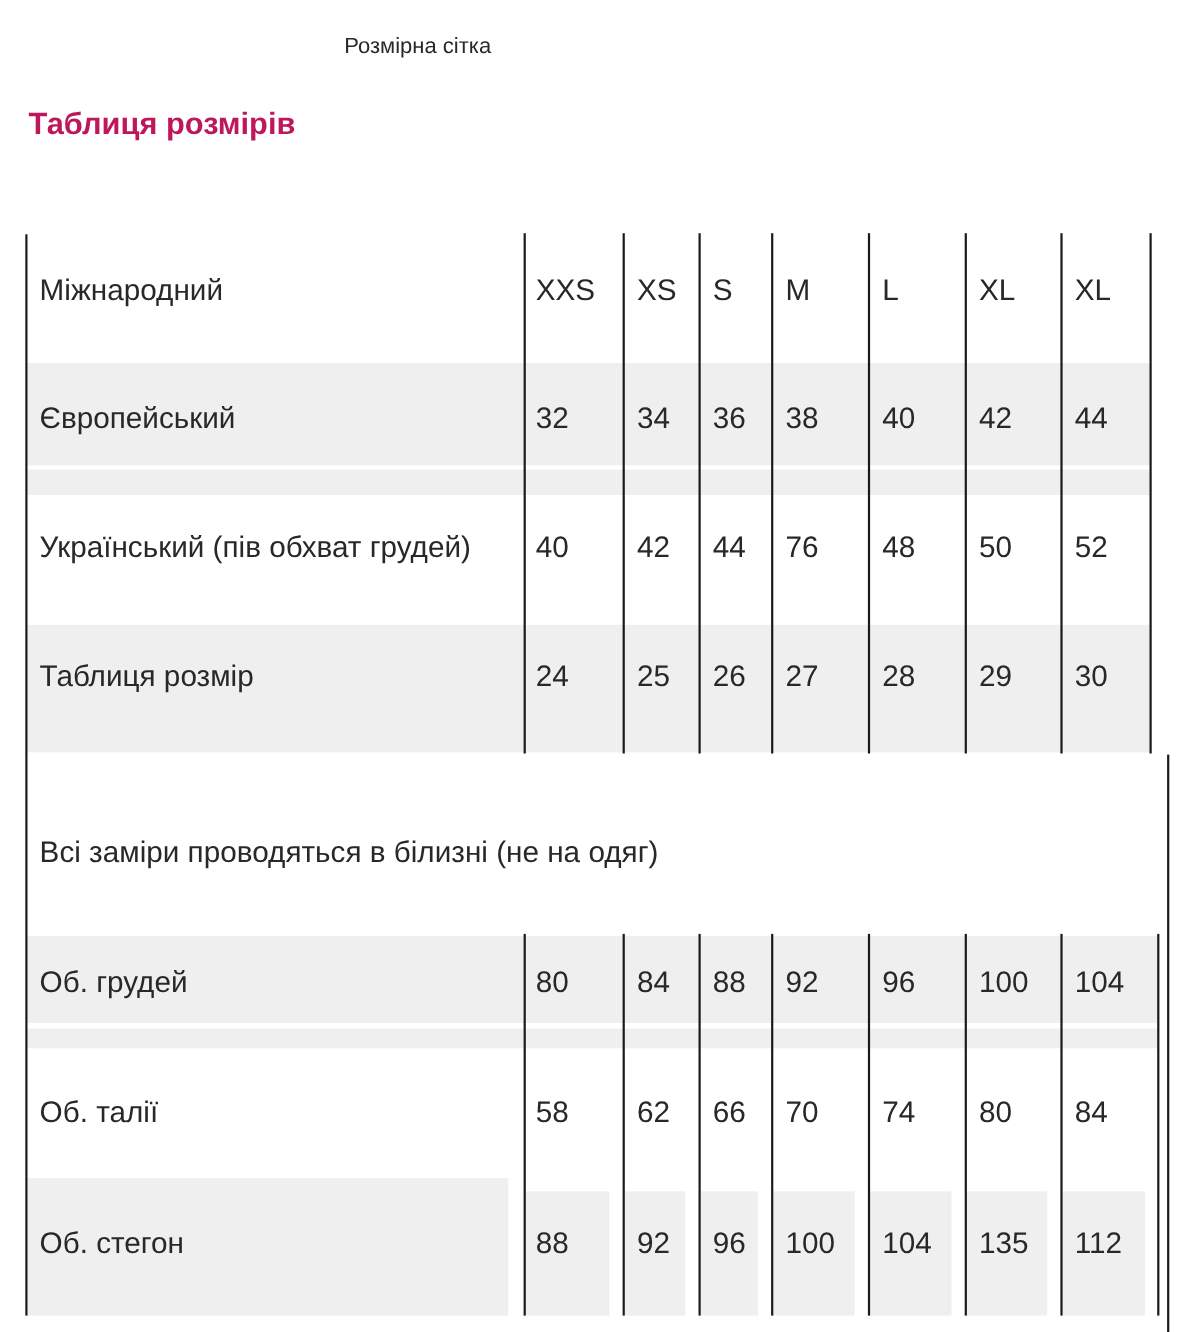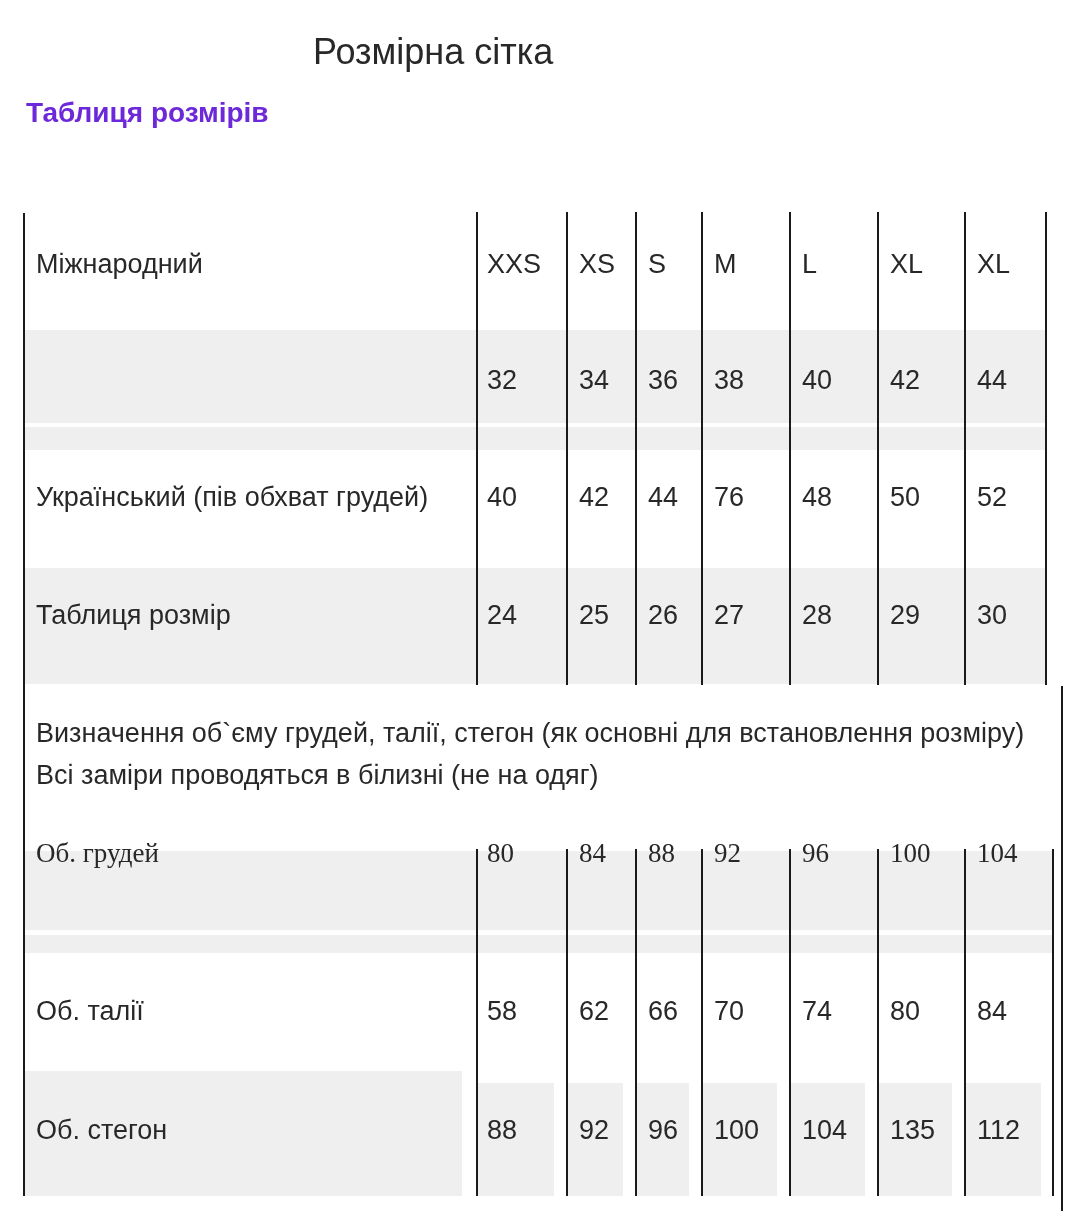--- a/index.html
+++ b/index.html
@@ -5,22 +5,22 @@
   html,body{margin:0;padding:0;background:#ffffff;}
   .page{
     position:relative;
     width:1080px;height:1211px;
     background:#ffffff;
     font-family:"Liberation Sans","DejaVu Sans",sans-serif;
     color:#282828;
     overflow:hidden;
   }
   
-  .subtitle{position:absolute;left:313px;top:31px;font-size:36px;font-weight:400;}
-  .h-bold{position:absolute;left:26px;font-size:28px;font-weight:700;color:#6d28d9;}
+  .subtitle{position:absolute;left:313px;top:31px;font-size:20px;font-weight:400;}
+  .h-bold{position:absolute;left:26px;font-size:28px;font-weight:700;color:#be185d;}
   .h1{top:97px;}
   .h2{top:164px;}
 
   
   .bg{position:absolute;background:#efefef;}
   .b-t1r2{left:24px;top:330px;width:1022px;height:93px;}
   .b-t1sp{left:24px;top:427px;width:1022px;height:23px;}
   .b-t1r4{left:24px;top:568px;width:1022px;height:116px;}
   .b-t2r1{left:24px;top:851px;width:1029px;height:79px;}
   .b-t2sp{left:24px;top:935px;width:1029px;height:18px;}
@@ -48,21 +48,21 @@
   
   .trow{position:absolute;left:0;width:1004px;height:40px;padding-left:44px;}
   .trow span{position:absolute;line-height:40px;font-size:27px;white-space:nowrap;}
   .lab{left:36px;}
   .c0{left:487px;}.c1{left:579px;}.c2{left:648px;}.c3{left:714px;}
   .c4{left:802px;}.c5{left:890px;}.c6{left:977px;}
   .r-t1r1{top:244px;}
   .r-t1r2{top:360px;}
   .r-t1r3{top:477px;}
   .r-t1r4{top:595px;}
-  .r-t2r1{top:833px;font-family:Liberation Serif, serif;}
+  .r-t2r1{top:873px;}
   .r-t2r2{top:991px;}
   .r-t2r3{top:1110px;}
 
   
   .note{position:absolute;left:36px;font-size:27px;line-height:40px;white-space:nowrap;}
   .n1{top:713px;}
   .n2{top:755px;}
 </style>
 </head>
 <body>
@@ -90,20 +90,21 @@
     <span class="lab">Міжнародний</span>
     <span class="c0">XXS</span>
     <span class="c1">XS</span>
     <span class="c2">S</span>
     <span class="c3">M</span>
     <span class="c4">L</span>
     <span class="c5">XL</span>
     <span class="c6">XL</span>
   </div>
   <div class="trow r-t1r2">
+    <span class="lab">Європейський</span>
     <span class="c0">32</span>
     <span class="c1">34</span>
     <span class="c2">36</span>
     <span class="c3">38</span>
     <span class="c4">40</span>
     <span class="c5">42</span>
     <span class="c6">44</span>
   </div>
   <div class="trow r-t1r3">
     <span class="lab">Український (пів обхват грудей)</span>
@@ -119,21 +120,20 @@
     <span class="lab">Таблиця розмір</span>
     <span class="c0">24</span>
     <span class="c1">25</span>
     <span class="c2">26</span>
     <span class="c3">27</span>
     <span class="c4">28</span>
     <span class="c5">29</span>
     <span class="c6">30</span>
   </div>
 
-  <div class="note n1">Визначення об`єму грудей, талії, стегон (як основні для встановлення розміру)</div>
   <div class="note n2">Всі заміри проводяться в білизні (не на одяг)</div>
 
   <div class="trow r-t2r1">
     <span class="lab">Об. грудей</span>
     <span class="c0">80</span>
     <span class="c1">84</span>
     <span class="c2">88</span>
     <span class="c3">92</span>
     <span class="c4">96</span>
     <span class="c5">100</span>

